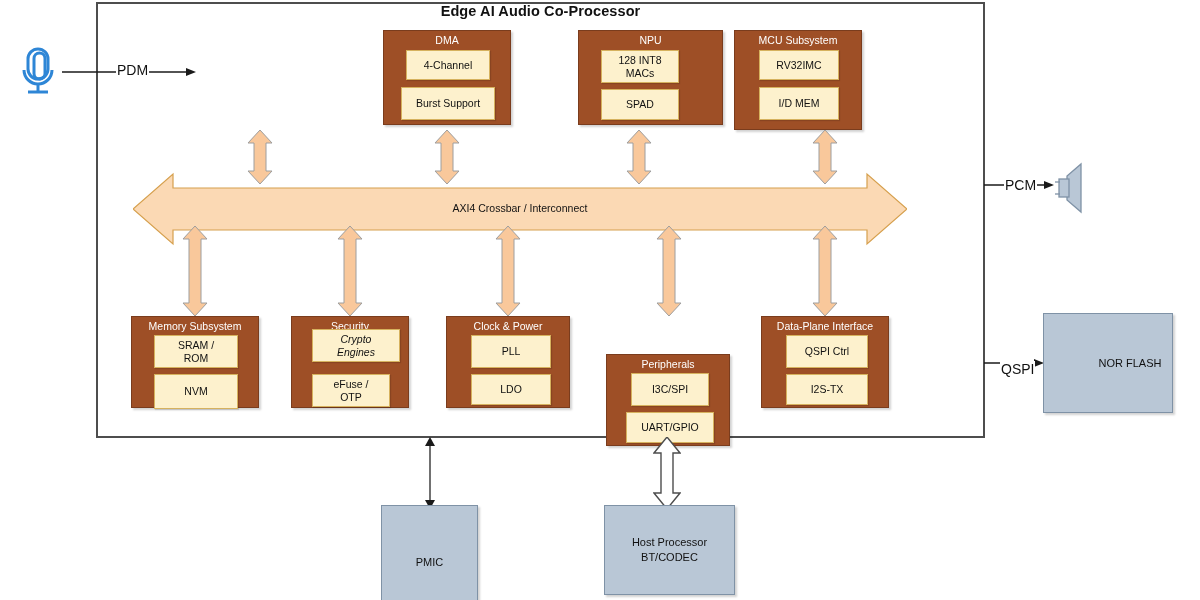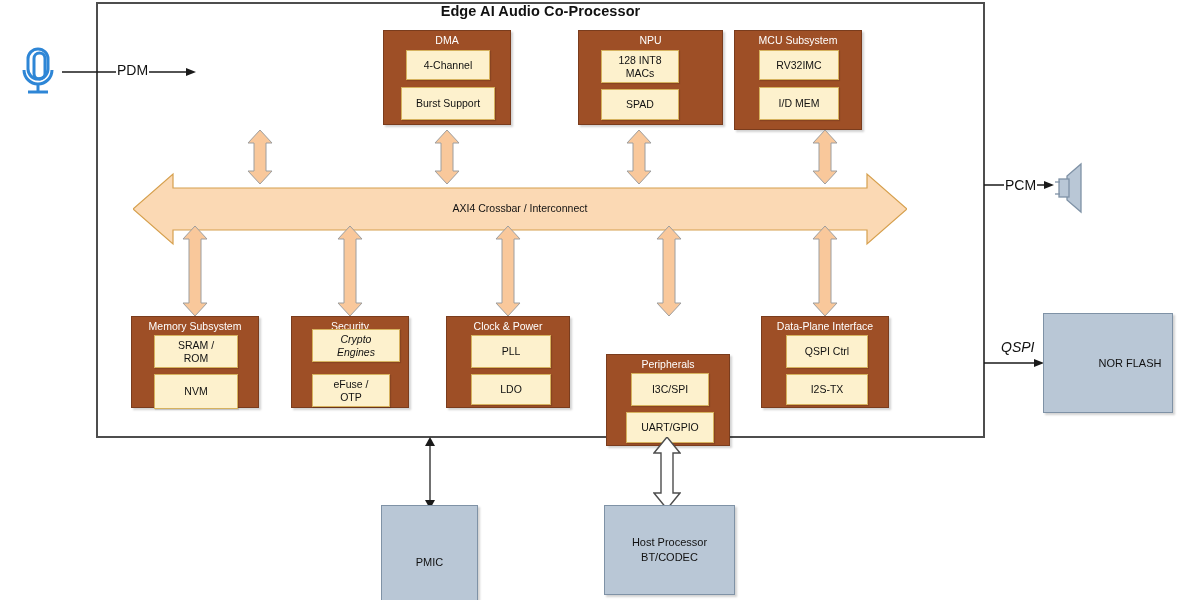--- a/index.html
+++ b/index.html
@@ -238,21 +238,21 @@
       <line x1="0" y1="34" x2="5" y2="34" stroke="#7f92a6" stroke-width="1.3"></line>
     </svg>
   </div>
 
   <div class="wire" style="left:984px;top:353px;width:62px;height:20px;">
     <svg width="62" height="20" viewBox="0 0 62 20">
       <line x1="0" y1="10" x2="52" y2="10" stroke="#1a1a1a" stroke-width="1.3"></line>
       <polygon points="60,10 50,6 50,14" fill="#1a1a1a"></polygon>
     </svg>
   </div>
-  <div class="wlabel" style="left:1000px;top:339px;font-style:italic;">QSPI</div>
+  <div class="wlabel" style="left:1000px;top:361px;">QSPI</div>
 
   <div class="ext" style="left:1043px;top:313px;width:130px;height:100px;padding-left:44px;">NOR FLASH</div>
 
   <div class="wire" style="left:422px;top:437px;width:16px;height:72px;">
     <svg width="16" height="72" viewBox="0 0 16 72">
       <line x1="8" y1="6" x2="8" y2="66" stroke="#4d4d4d" stroke-width="1.6"></line>
       <polygon points="8,0 3,9 13,9" fill="#1a1a1a"></polygon>
       <polygon points="8,72 3,63 13,63" fill="#1a1a1a"></polygon>
     </svg>
   </div>

